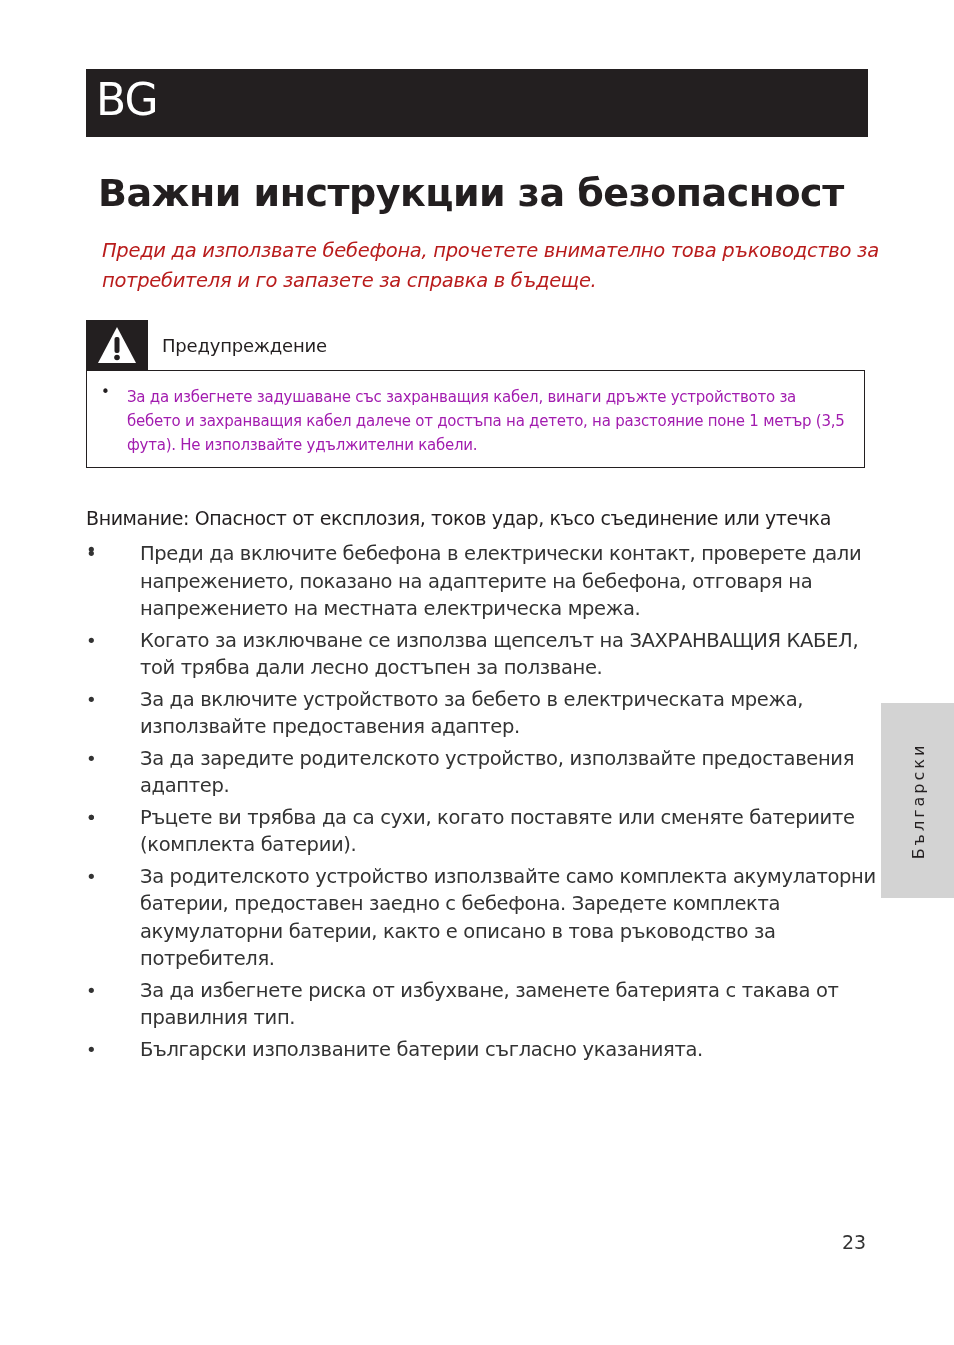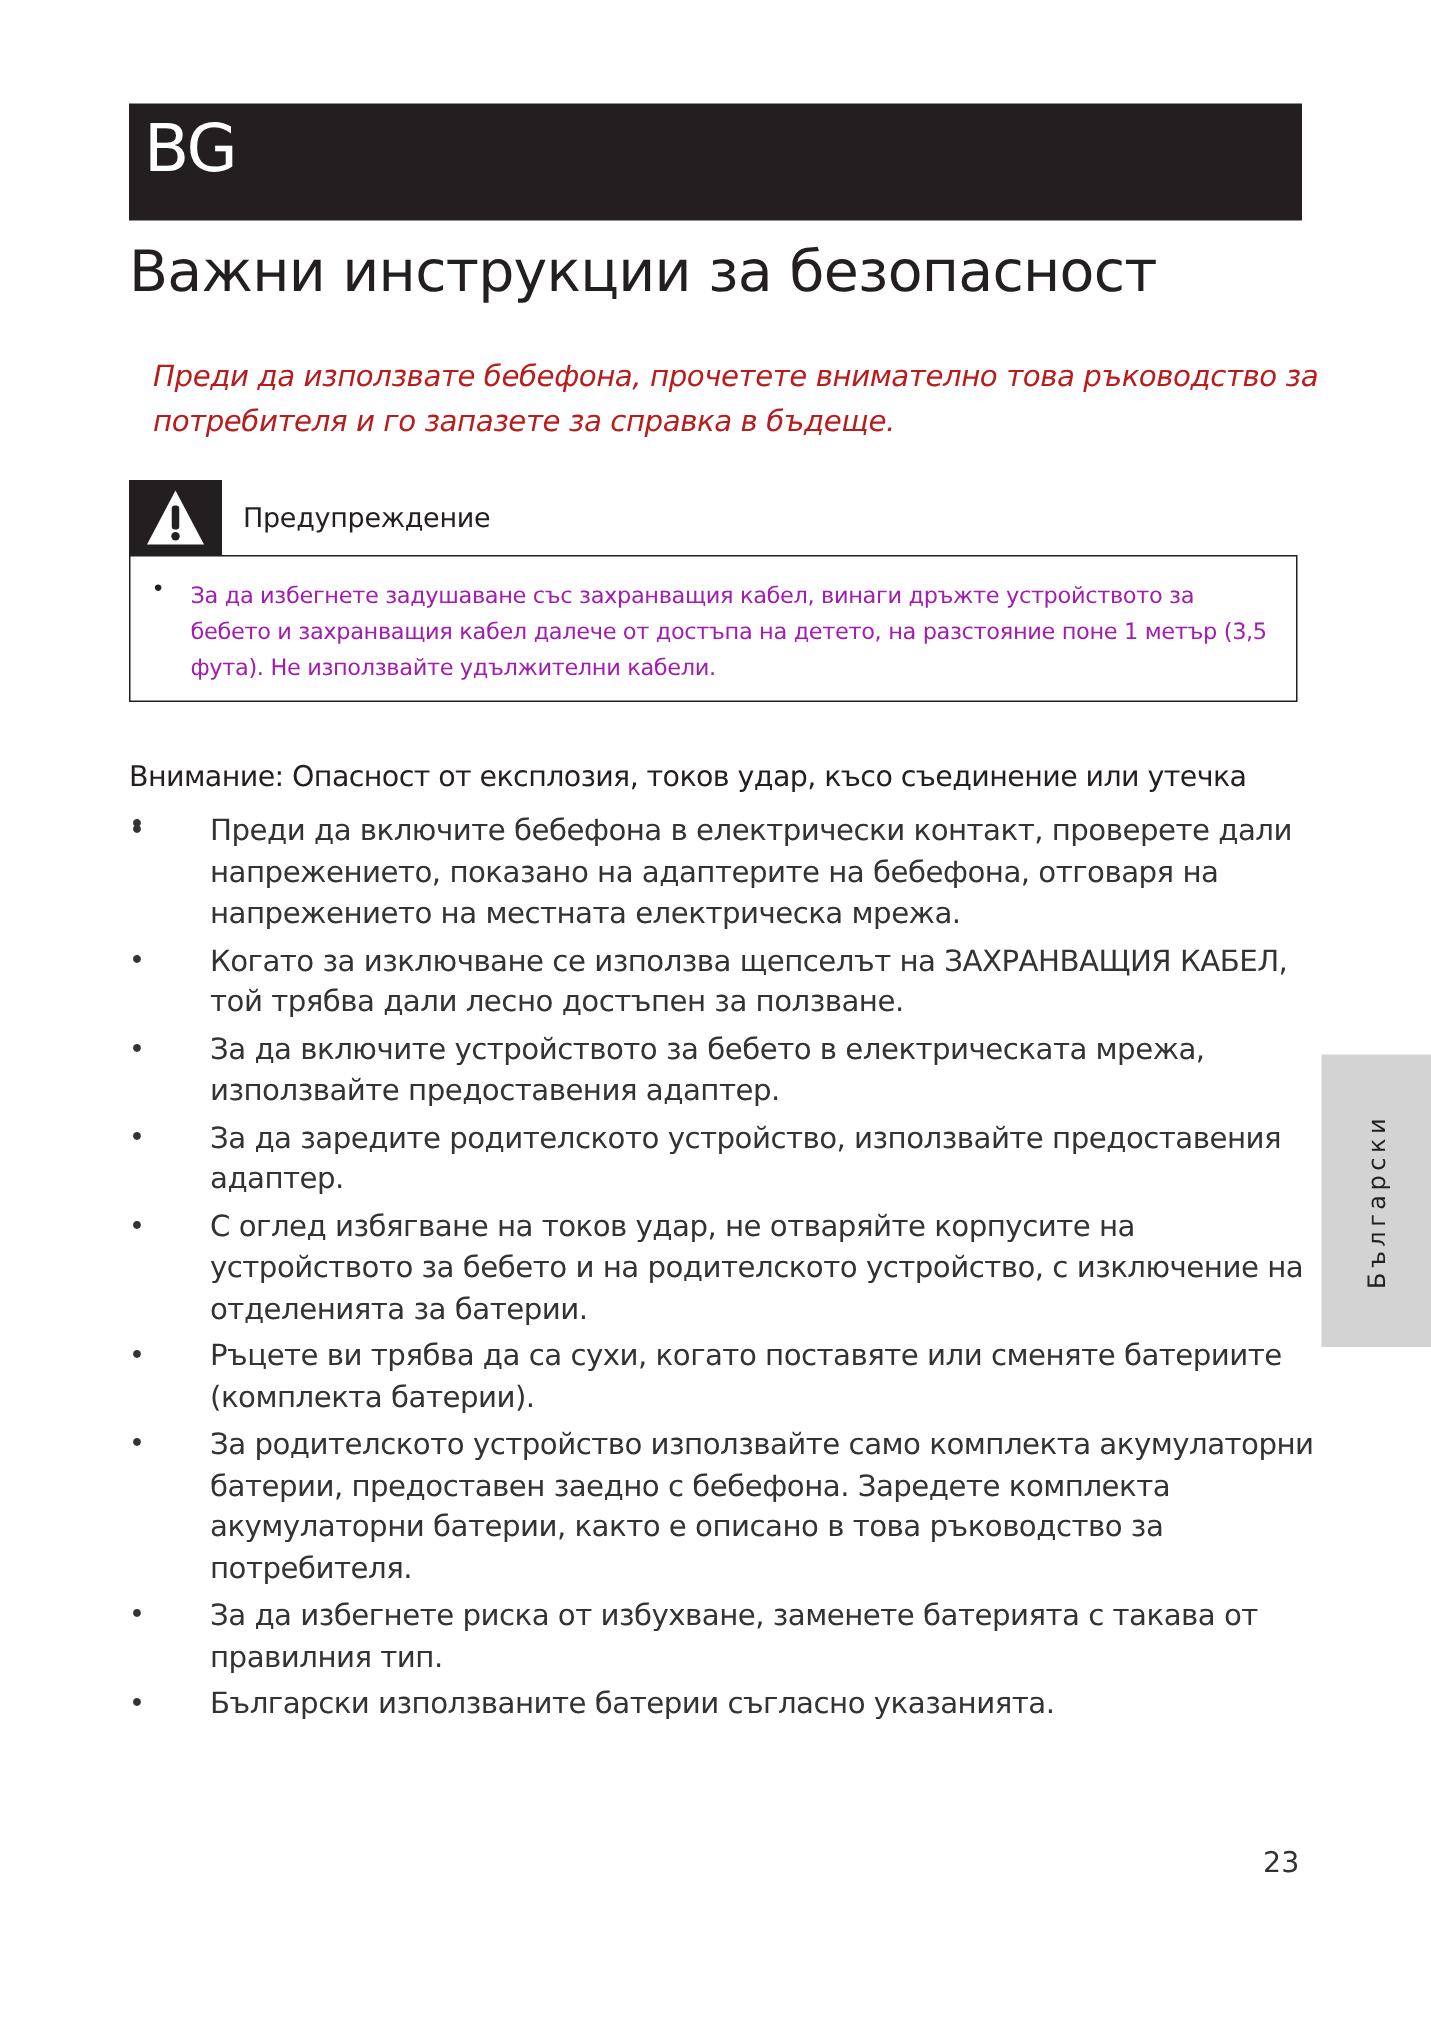--- a/index.html
+++ b/index.html
@@ -1,22 +1,22 @@
 <!DOCTYPE html>
 <html><head>
 <meta charset="utf-8">
 <style>
   html, body { margin: 0; padding: 0; background: #ffffff; }
   body { width: 954px; height: 1345px; position: relative; overflow: hidden;
          font-family: "DejaVu Sans", sans-serif; color: #231f20; }
-  .lang-bar { position: absolute; left: 86px; top: 69px; width: 782px; height: 78px;
+  .lang-bar { position: absolute; left: 86px; top: 69px; width: 782px; height: 68px;
               background: #231f20; }
   .lang-code { position: absolute; left: 10px; top: 4px; color: #ffffff; font-size: 44px;
                line-height: 54px; letter-spacing: -1px; font-family: "DejaVu Sans", sans-serif; }
-  .page-title { position: absolute; left: 86px; top: 156px; margin: 0; font-weight: normal;
+  .page-title { position: absolute; left: 86px; top: 156px; margin: 12px; font-weight: bold;
                 font-size: 38px; line-height: 50px; letter-spacing: -0.5px; white-space: nowrap; }
   .intro { position: absolute; left: 86px; top: 220px; width: 790px; margin: 16px;
            font-size: 19.5px; line-height: 30px; color: #b91c1c; letter-spacing: -0.3px; font-style: italic; }
   .warn-icon-box { position: absolute; left: 86px; top: 320px; width: 62px; height: 50px;
                    background: #231f20; }
   .warn-icon-box svg { position: absolute; left: 10px; top: 5px; }
   .warn-title { position: absolute; left: 162px; top: 333px; font-size: 18px; line-height: 26px;
                 letter-spacing: -0.2px; }
   .warn-box { position: absolute; left: 86px; top: 370px; width: 779px; height: 98px;
               border: 1px solid #231f20; box-sizing: border-box; border-top: 1px solid #231f20; }
@@ -62,21 +62,21 @@
 </div>
 
 <h2 class="caution-title">Внимание: Опасност от експлозия, токов удар, късо съединение или утечка</h2>
 
 <ul class="caution-list">
   <li><span class="bullet">•</span></li>
   <li><span class="bullet">•</span><span>Преди да включите бебефона в електрически контакт, проверете дали напрежението, показано на адаптерите на бебефона, отговаря на напрежението на местната електрическа мрежа.</span></li>
   <li><span class="bullet">•</span><span>Когато за изключване се използва щепселът на ЗАХРАНВАЩИЯ КАБЕЛ, той трябва дали лесно достъпен за ползване.</span></li>
   <li><span class="bullet">•</span><span>За да включите устройството за бебето в електрическата мрежа, използвайте предоставения адаптер.</span></li>
   <li><span class="bullet">•</span><span>За да заредите родителското устройство, използвайте предоставения адаптер.</span></li>
-  <li><span class="bullet">•</span><span>С оглед избягване на токов удар, не отваряйте корпусите на устройството за бебето и на родителското устройство, с изключение на отделенията за батерии.</span></li>
+  <li><span class="bullet">•</span></li>
   <li><span class="bullet">•</span><span>Ръцете ви трябва да са сухи, когато поставяте или сменяте батериите (комплекта батерии).</span></li>
   <li><span class="bullet">•</span><span>За родителското устройство използвайте само комплекта акумулаторни батерии, предоставен заедно с бебефона. Заредете комплекта акумулаторни батерии, както е описано в това ръководство за потребителя.</span></li>
   <li><span class="bullet">•</span><span>За да избегнете риска от избухване, заменете батерията с такава от правилния тип.</span></li>
   <li><span class="bullet">•</span><span>Български използваните батерии съгласно указанията.</span></li>
 </ul>
 
 <div class="side-tab">
   <span>Български</span>
 </div>
 

